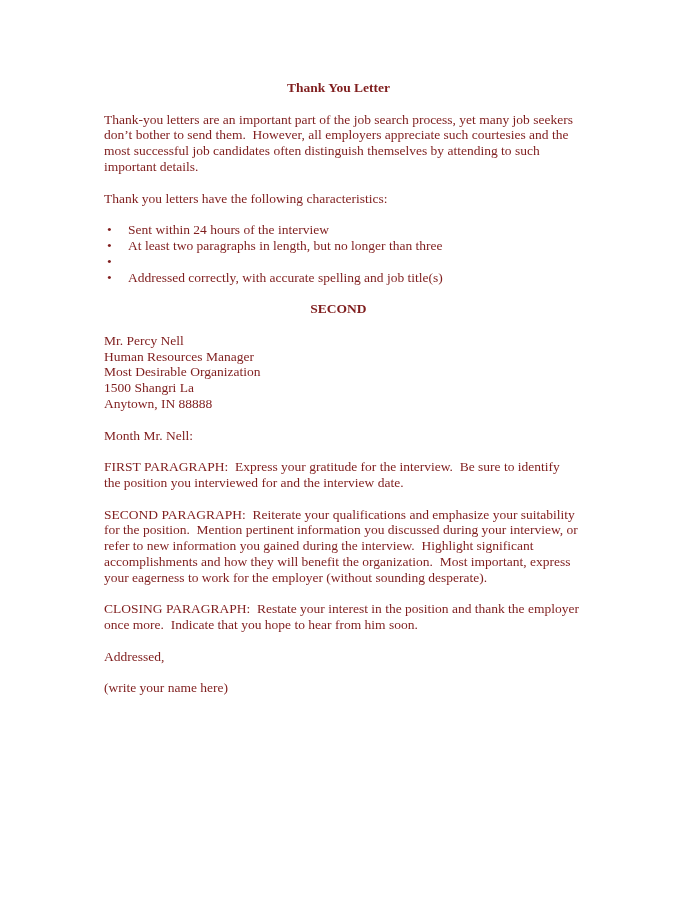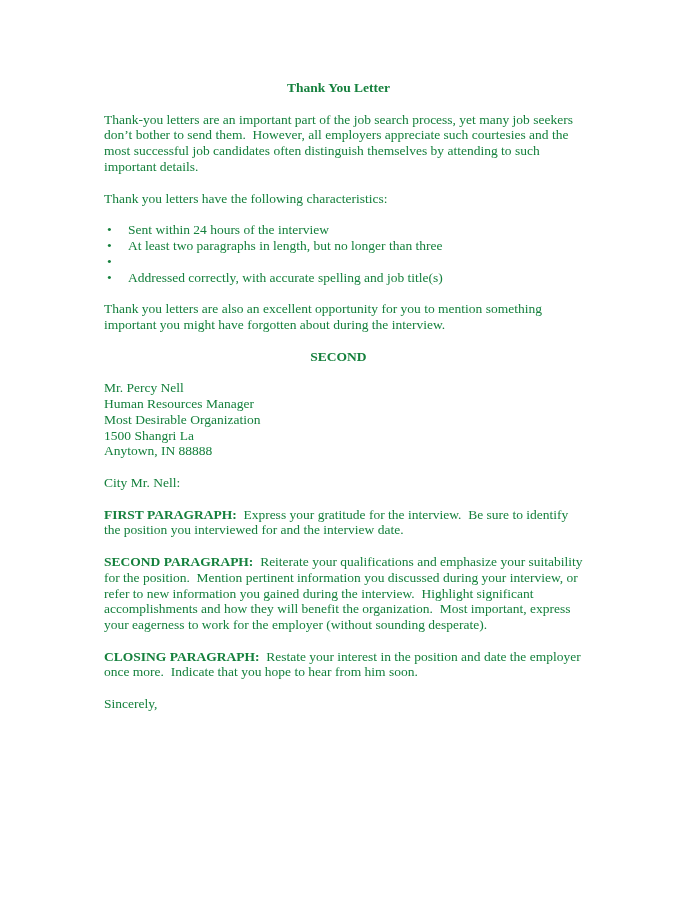--- a/index.html
+++ b/index.html
@@ -13,37 +13,37 @@
     overflow: hidden;
   }
   .page {
     box-sizing: border-box;
     width: 696px;
     height: 900px;
     padding: 80px 0 12px 104px;
     font-family: "Liberation Serif", "DejaVu Serif", serif;
     font-size: 13.5px;
     line-height: 15.8px;
-    color: #15803d;
+    color: #7f1d1d;
   }
   
   .col {
     width: 469px;
   }
   .block {
     margin: 0 0 15.8px 0;
     white-space: pre;   
   }
   h1.block, h2.block {
     font-size: 13.5px;
     font-weight: bold;
     text-align: center;
     line-height: 15.8px;
   }
-  .bold { font-weight: bold; }
+  .bold { font-weight: normal; }
   ul.bullets {
     list-style: none;
     padding: 0;
     margin: 0 0 15.8px 0;
   }
   ul.bullets li {
     display: flex;
     white-space: pre;
   }
   .bullet-marker {
@@ -68,43 +68,42 @@
 
     <p class="block">Thank you letters have the following characteristics:</p>
 
     <ul class="bullets">
       <li><span class="bullet-marker">•</span><span>Sent within 24 hours of the interview</span></li>
       <li><span class="bullet-marker">•</span><span>At least two paragraphs in length, but no longer than three</span></li>
       <li><span class="bullet-marker">•</span></li>
       <li><span class="bullet-marker">•</span><span>Addressed correctly, with accurate spelling and job title(s)</span></li>
     </ul>
 
-    <p class="block">Thank you letters are also an excellent opportunity for you to mention something
-important you might have forgotten about during the interview.</p>
 
     <h2 class="block">SECOND</h2>
 
 
     <p class="block">Mr. Percy Nell
 Human Resources Manager
 Most Desirable Organization
 1500 Shangri La
 Anytown, IN 88888</p>
 
-    <p class="block">City Mr. Nell:</p>
+    <p class="block">Month Mr. Nell:</p>
 
     <p class="block"><span class="bold">FIRST PARAGRAPH:</span><span>  Express your gratitude for the interview.  Be sure to identify
 the position you interviewed for and the interview date.</span></p>
 
     <p class="block"><span class="bold">SECOND PARAGRAPH:</span><span>  Reiterate your qualifications and emphasize your suitability
 for the position.  Mention pertinent information you discussed during your interview, or
 refer to new information you gained during the interview.  Highlight significant
 accomplishments and how they will benefit the organization.  Most important, express
 your eagerness to work for the employer (without sounding desperate).</span></p>
 
-    <p class="block"><span class="bold">CLOSING PARAGRAPH:</span><span>  Restate your interest in the position and date the employer
+    <p class="block"><span class="bold">CLOSING PARAGRAPH:</span><span>  Restate your interest in the position and thank the employer
 once more.  Indicate that you hope to hear from him soon.</span></p>
 
-    <p class="block">Sincerely,</p>
+    <p class="block">Addressed,</p>
 
+    <p class="block">(write your name here)</p>
 
   </div>
 </div>
 
 </body></html>

